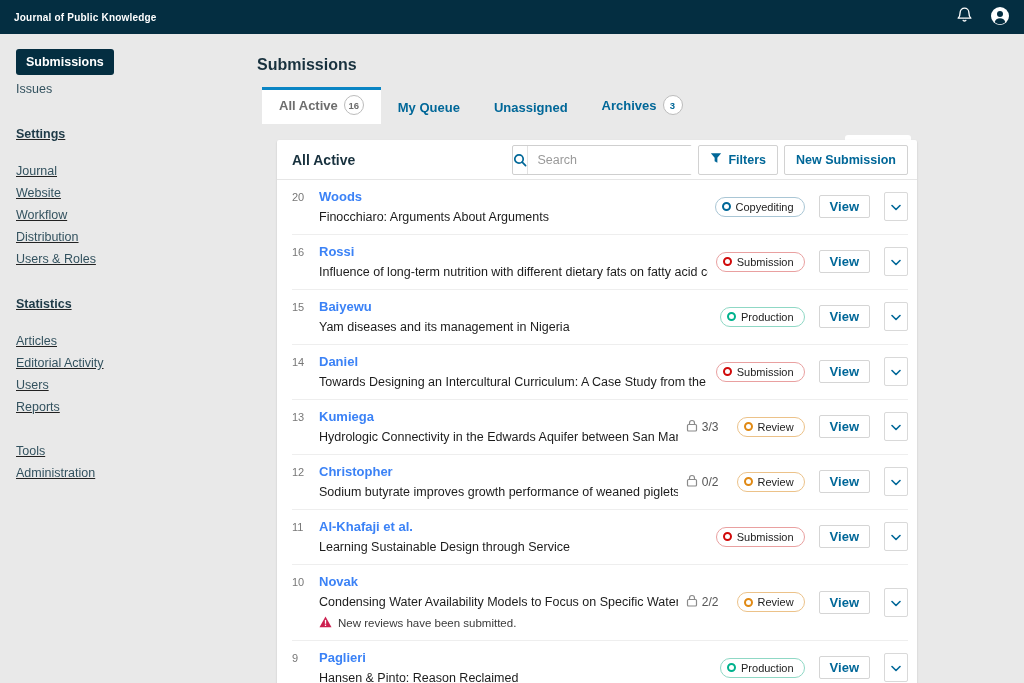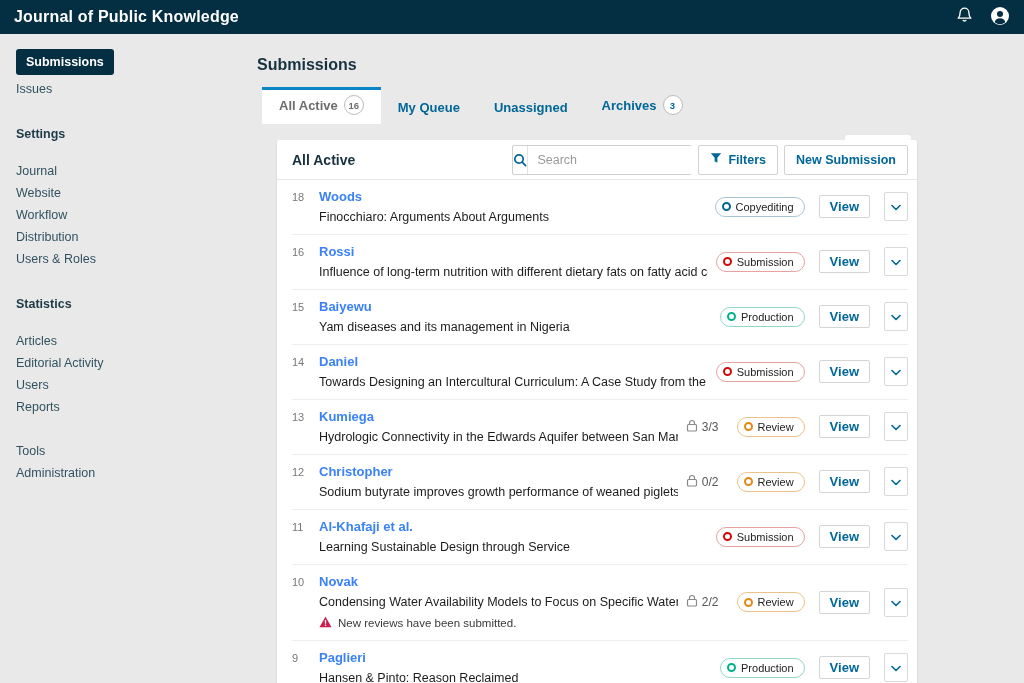--- a/index.html
+++ b/index.html
@@ -2,30 +2,30 @@
 <html><head>
 <meta charset="utf-8">
 <style>
   * { margin:0; padding:0; box-sizing:border-box; }
   html,body { width:1024px; height:683px; overflow:hidden; }
   body { font-family:"Liberation Sans", sans-serif; background:#e9e9e9; color:#222; }
 
   
   .topbar { position:absolute; top:0; left:0; width:1024px; height:34px; background:#042e41;
             display:flex; align-items:center; padding:0 14px; z-index:50; }
-  .topbar-title { color:#fff; font-size:16px; font-weight:bold; letter-spacing:.2px; }
+  .topbar-title { color:#fff; font-size:10px; font-weight:bold; letter-spacing:.2px; }
   .topbar-right { margin-left:auto; display:flex; align-items:center; gap:16px; }
   .icon-btn { background:none; border:none; cursor:pointer; display:flex; align-items:center; }
 
   
   .sidebar { position:absolute; top:34px; left:0; width:256px; bottom:0; padding:15px 16px; }
   .nav-pill { display:inline-block; background:#042e41; color:#fff; font-size:12.5px; font-weight:bold;
               padding:6px 10px; border-radius:3px; cursor:pointer; }
   .nav-link { display:block; font-size:12.5px; color:#33525f; text-decoration:none; margin-top:7px; cursor:pointer; }
-  .nav-section { margin-top:31px; }
+  .nav-section { margin-top:31px;text-decoration:underline; }
   .nav-header { font-size:12.5px; font-weight:bold; color:#1e3a47; }
   .nav-section .nav-link { margin-top:24px; line-height:13px; }
   .nav-section .nav-link + .nav-link { margin-top:9px; }
 
   
   .main { position:absolute; left:256px; top:34px; width:661px; bottom:0; }
   .page-title { font-size:16px; font-weight:bold; color:#18313e; padding:22px 0 0 1px; }
   .tabs { display:flex; margin-top:13px; margin-left:6px; align-items:flex-end; }
   .tab { font-size:13px; font-weight:bold; color:#006798; padding:8px 17px 9px; cursor:pointer;
          display:flex; align-items:center; gap:6px; }
@@ -182,21 +182,21 @@
 
       <button class="btn">
         <span>New Submission</span>
       </button>
     </div>
 
     <div class="list">
   <div class="row">
     <div class="row-left">
       <div class="row-main">
-        <span class="row-id">18</span>
+        <span class="row-id">20</span>
         <div style="flex:1;min-width:0;">
           <div class="row-author">Woods</div>
           <div class="row-title">Finocchiaro: Arguments About Arguments</div>
         </div>
       </div>
 
     </div>
     <div class="row-right">
 
       <span class="badge" style="border-color: rgb(169, 198, 213);">

